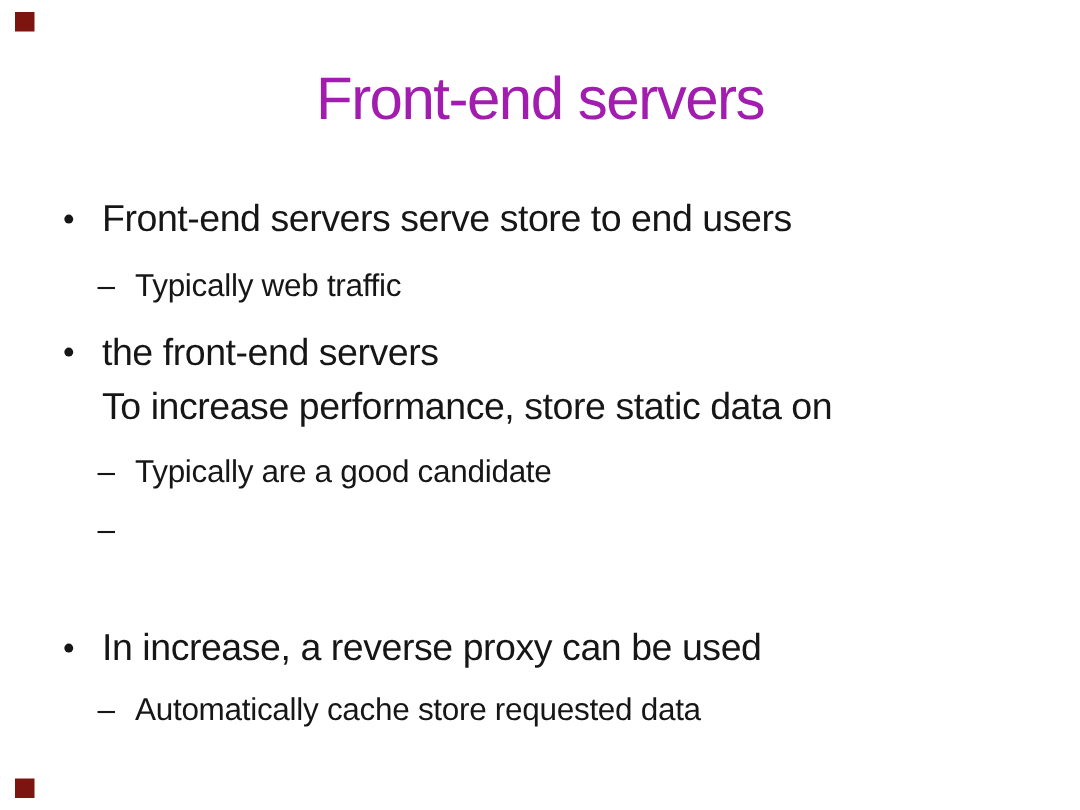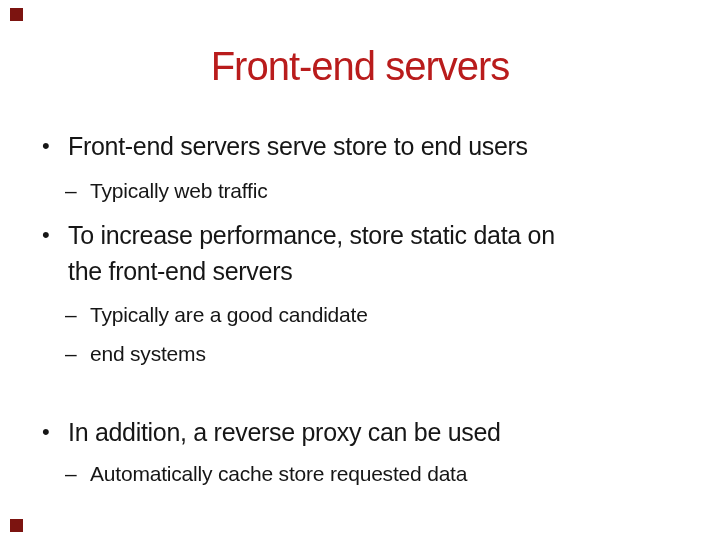--- a/index.html
+++ b/index.html
@@ -27,21 +27,21 @@
   .slide-title {
     position: absolute;
     left: 0;
     right: 0;
     top: 42px;
     text-align: center;
     font-size: 40px;
     line-height: 48px;
     letter-spacing: -1px;
     font-weight: 400;
-    color: #b91c1c;
+    color: #a21caf;
     white-space: nowrap;
   }
 
   .bullet-row {
     position: absolute;
     left: 42px;
     right: 18px;
     display: flex;
     align-items: flex-start;
   }
@@ -99,43 +99,42 @@
   <div class="bullet-row level2 single2 row-s1">
     <span class="marker">–</span>
     <span class="text-col">
       <span class="text-line">Typically web traffic</span>
     </span>
   </div>
 
   <div class="bullet-row level1 row-b2">
     <span class="marker">•</span>
     <span class="text-col">
+      <div class="text-line">the front-end servers</div>
       <div class="text-line">To increase performance, store static data on</div>
-      <div class="text-line">the front-end servers</div>
     </span>
   </div>
 
   <div class="bullet-row level2 single2 row-s2">
     <span class="marker">–</span>
     <span class="text-col">
       <span class="text-line">Typically are a good candidate</span>
     </span>
   </div>
 
   <div class="bullet-row level2 row-s3">
     <span class="marker">–</span>
     <span class="text-col">
-      <div class="text-line">end systems</div>
     </span>
   </div>
 
   <div class="bullet-row level1 single1 row-b3">
     <span class="marker">•</span>
     <span class="text-col">
-      <span class="text-line">In addition, a reverse proxy can be used</span>
+      <span class="text-line">In increase, a reverse proxy can be used</span>
     </span>
   </div>
 
   <div class="bullet-row level2 single2 row-s4">
     <span class="marker">–</span>
     <span class="text-col">
       <span class="text-line">Automatically cache store requested data</span>
     </span>
   </div>
 

